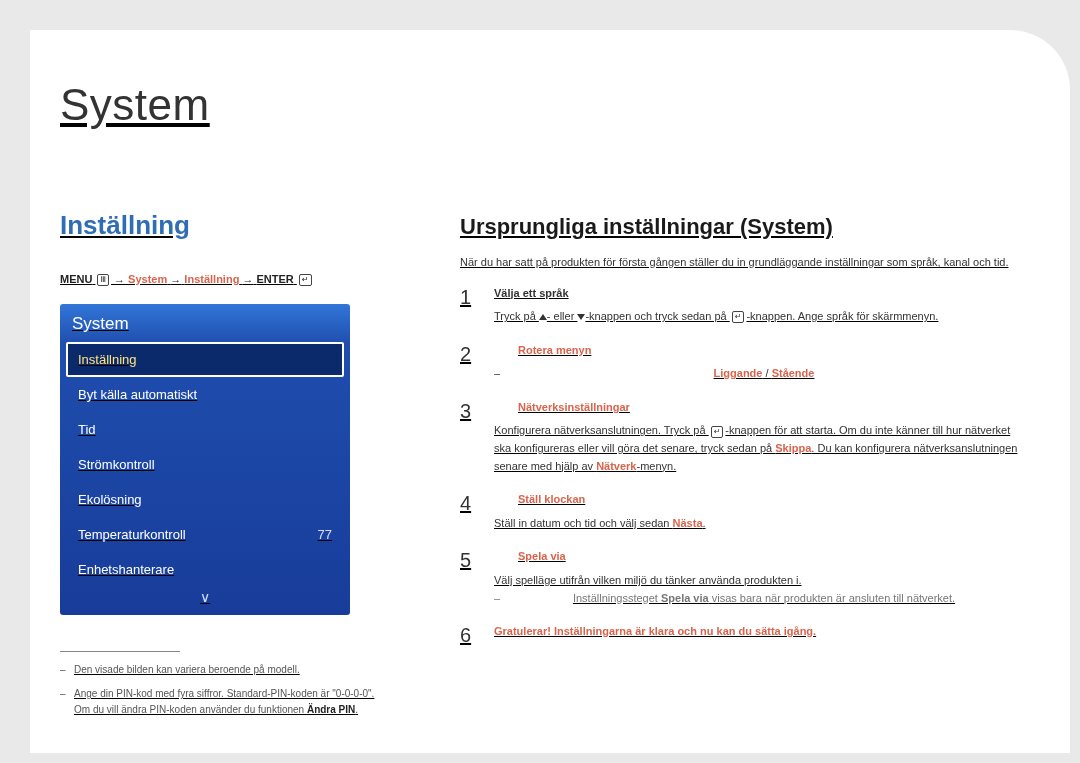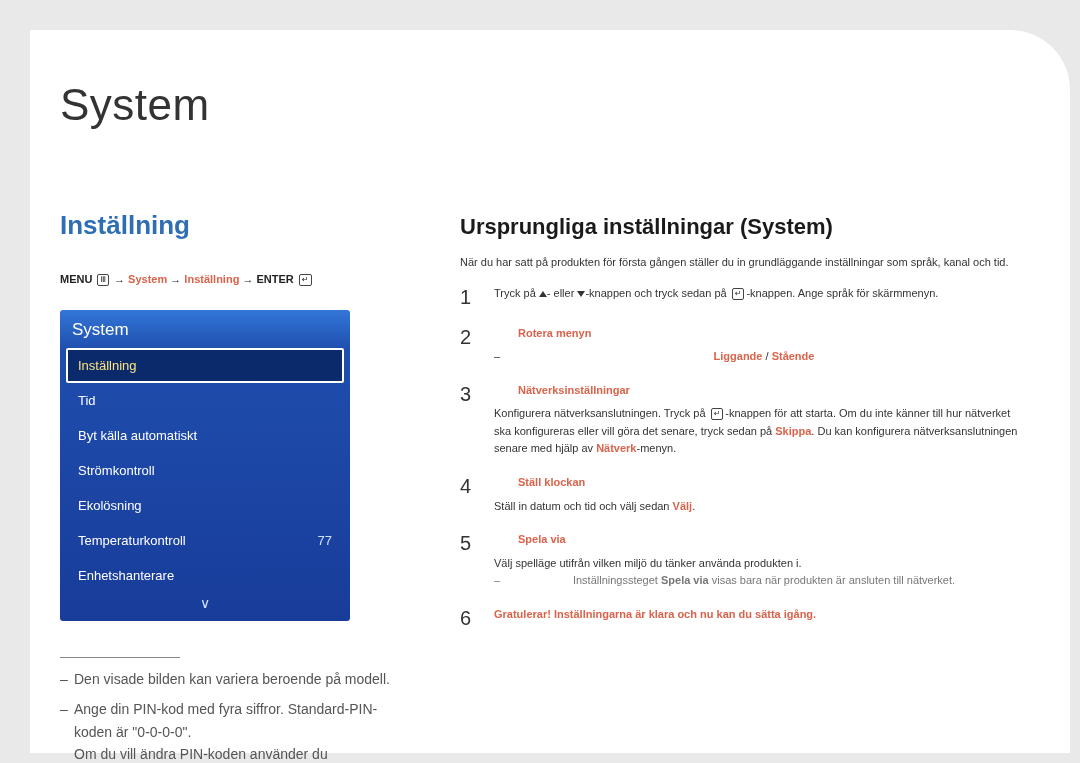--- a/index.html
+++ b/index.html
@@ -13,20 +13,21 @@
   .page-wrap {
     position: absolute;
     top: 30px;
     left: 30px;
     right: 10px;
     bottom: 10px;
     background: #fff;
     border-radius: 0 60px 0 0;
     box-shadow: 0 0 0 60px #e9e9e9;
     padding: 50px 50px 20px 30px;
+    text-decoration: underline;
   }
   .chapter-title {
     font-size: 44px;
     font-weight: normal;
     color: #333;
     margin-bottom: 80px;
     letter-spacing: 0.5px;
   }
   .columns {
     display: flex;
@@ -37,21 +38,21 @@
   .section-heading {
     color: #2f6eb5;
     font-size: 26px;
     font-weight: bold;
     margin-bottom: 32px;
   }
   .breadcrumb {
     font-size: 11px;
     font-weight: bold;
     color: #222;
-    margin-bottom: 24px;
+    margin-bottom: 18px;
   }
   .breadcrumb .bc-sys { color: #d9634b; }
   .inline-ico {
     display: inline-block;
     vertical-align: middle;
     border: 1px solid #444;
     border-radius: 2px;
     font-size: 8px;
     line-height: 1;
     padding: 1px 2px;
@@ -91,21 +92,21 @@
     font-size: 14px;
     padding: 2px 0 4px;
     color: #cfe0ff;
   }
   .footnote-sep {
     border-top: 1px solid #888;
     margin: 36px 0 10px;
     width: 120px;
   }
   .footnote {
-    font-size: 14px;
+    font-size: 10px;
     color: #555;
     line-height: 1.6;
     padding-left: 14px;
     position: relative;
     margin-bottom: 8px;
   }
   .footnote::before {
     content: "–";
     position: absolute;
     left: 0;
@@ -178,24 +179,24 @@
         <span>ENTER</span>
         <span class="inline-ico">↵</span>
       </div>
 
       <div class="menu-box">
         <div class="menu-title">System</div>
         <div class="menu-item selected">
           <span>Inställning</span>
         </div>
         <div class="menu-item">
+          <span>Byt källa automatiskt</span>
+        </div>
+        <div class="menu-item">
           <span>Tid</span>
-        </div>
-        <div class="menu-item">
-          <span>Byt källa automatiskt</span>
         </div>
         <div class="menu-item">
           <span>Strömkontroll</span>
         </div>
         <div class="menu-item">
           <span>Ekolösning</span>
         </div>
         <div class="menu-item">
           <span>Temperaturkontroll</span>
           <span class="val">77</span>
@@ -214,20 +215,21 @@
       </div>
     </div>
 
     <div class="right-col">
       <h2 class="right-heading">Ursprungliga inställningar (System)</h2>
       <p class="intro">När du har satt på produkten för första gången ställer du in grundläggande inställningar som språk, kanal och tid.</p>
 
       <div class="step">
         <div class="step-num">1</div>
         <div class="step-body">
+          <div class="step-title">Välja ett språk</div>
           <div>
             <span>Tryck på </span><span class="tri-up"></span><span>- eller </span><span class="tri-down"></span><span>-knappen och tryck sedan på </span><span class="inline-ico">↵</span><span>-knappen. Ange språk för skärmmenyn.</span>
           </div>
         </div>
       </div>
 
       <div class="step">
         <div class="step-num">2</div>
         <div class="step-body">
           <div class="step-title red">Rotera menyn</div>
@@ -245,21 +247,21 @@
             <span>Konfigurera nätverksanslutningen. Tryck på </span><span class="inline-ico">↵</span><span>-knappen för att starta. Om du inte känner till hur nätverket ska konfigureras eller vill göra det senare, tryck sedan på </span><span class="red-em">Skippa</span><span>. Du kan konfigurera nätverksanslutningen senare med hjälp av </span><span class="red-em">Nätverk</span><span>-menyn.</span>
           </div>
         </div>
       </div>
 
       <div class="step">
         <div class="step-num">4</div>
         <div class="step-body">
           <div class="step-title red">Ställ klockan</div>
           <div>
-            <span>Ställ in datum och tid och välj sedan </span><span class="red-em">Välj</span><span>.</span>
+            <span>Ställ in datum och tid och välj sedan </span><span class="red-em">Nästa</span><span>.</span>
           </div>
         </div>
       </div>
 
       <div class="step">
         <div class="step-num">5</div>
         <div class="step-body">
           <div class="step-title red">Spela via</div>
           <div>Välj spelläge utifrån vilken miljö du tänker använda produkten i.</div>
           <div class="sub-dash" style="color:#777;">

